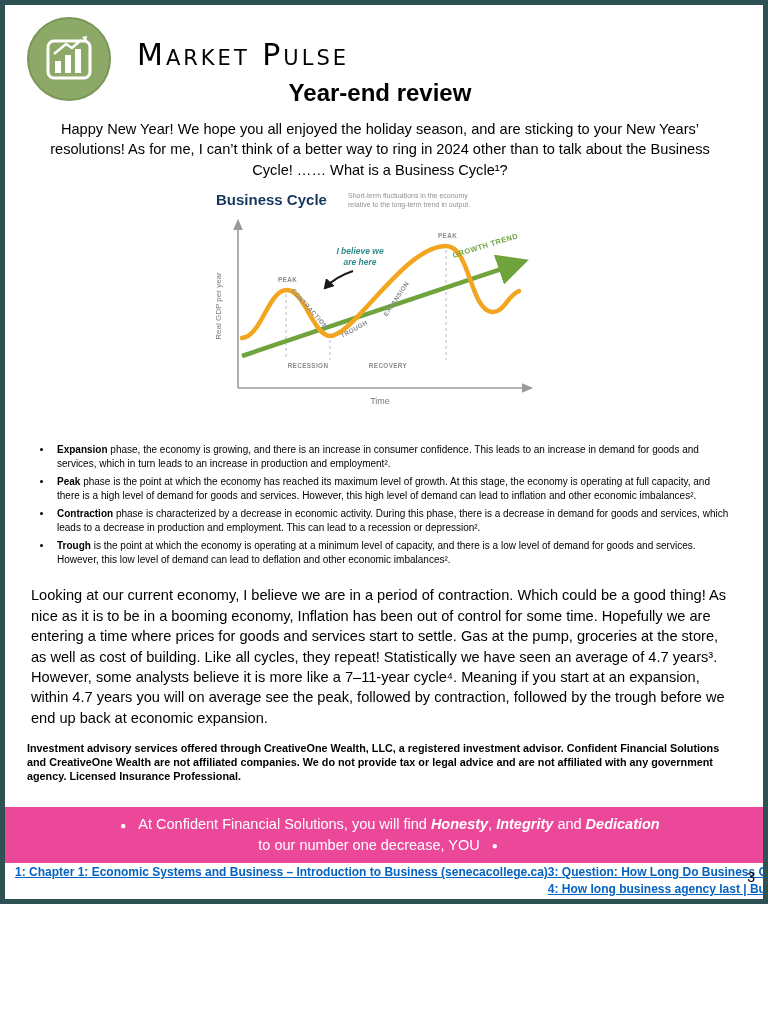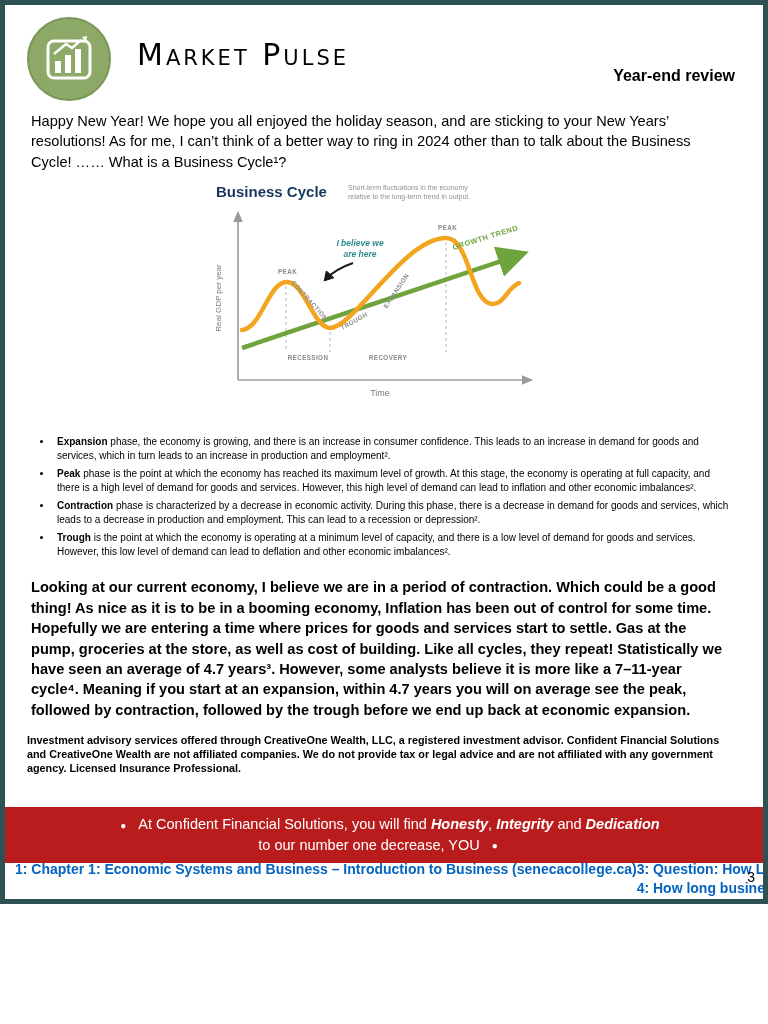--- a/index.html
+++ b/index.html
@@ -17,71 +17,71 @@
 
   
   .header { position:relative; height:90px; }
   .logo { position:absolute; left:0; top:0; }
   .brand {
     position:absolute; left:112px; top:22px;
     font-size:30px; letter-spacing:3px; font-weight:500;
     font-variant:small-caps; font-family:"DejaVu Sans", sans-serif;
   }
   .page-title {
-    position:absolute; left:0; right:0; top:52px;
-    text-align:right; font-size:16px; font-weight:bold;
+    position:absolute; left:0; right:0; top:64px;
+    text-align:center; font-size:24px; font-weight:bold;
   }
 
   .para { font-size:14.6px; line-height:1.4; margin:4px 6px 0 6px; }
-  .intro { margin-top:6px; }
+  .intro { margin-top:14px;text-align:center; }
 
   
   figure.chart { width:345px; margin:8px auto 0 auto; }
   .c-title  { font-size:15px; font-weight:bold; fill:#16365c; }
   .c-sub    { font-size:7px; fill:#909090; }
   .c-axis   { font-size:8px; fill:#7a7a7a; }
   .c-time   { font-size:9px; fill:#7a7a7a; }
   .c-lab    { font-size:6.3px; font-weight:bold; fill:#8a8a8a; letter-spacing:.4px; }
   .c-region { font-size:6.3px; font-weight:bold; fill:#8a8a8a; letter-spacing:.4px; }
   .c-trend  { font-size:7.5px; font-weight:bold; fill:#6FA43C; letter-spacing:.5px; }
   .c-annot  { font-size:8.5px; font-weight:bold; font-style:italic; fill:#2E8C8A; }
   .dash { stroke:#b8b8b8; stroke-width:1; stroke-dasharray:3 3; fill:none; }
 
   .overview { margin-top:12px; }
 
   ul.phases { margin:13px 6px 0 28px; }
   ul.phases li { font-size:10px; line-height:1.4; margin-bottom:4px; padding-left:4px; }
   ul.phases li strong { font-weight:bold; }
 
-  .closing { margin-top:18px;font-weight:bold; }
+  .closing { margin-top:18px; }
 
   .disclaimer {
     margin:13px 6px 0 2px; font-size:10.8px; font-weight:bold; line-height:1.3;
   }
 
   
   .banner {
     position:absolute; left:0; right:0; bottom:36px;
-    background:#b91c1c; color:#fff; text-align:center;
+    background:#ec4899; color:#fff; text-align:center;
     padding:7px 0 8px 0; font-size:14.5px; line-height:1.4;
   }
   .banner .b-italic { font-style:italic; font-weight:bold; }
   .banner .b-underline { }
   .banner .dot { font-size:10px; vertical-align:middle; padding:0 12px; }
 
   
   .links {
     position:absolute; left:10px; right:40px; bottom:3px;
     display:flex; justify-content:space-between;
   }
   .links-col { display:flex; flex-direction:column; gap:3px; }
   .links-col.right { width:40%; }
   .link {
-    font-size:14px; font-weight:bold; color:#0563c1;
-    cursor:pointer; white-space:nowrap;
+    font-size:12px; font-weight:bold; color:#0563c1;
+    text-decoration:underline; cursor:pointer; white-space:nowrap;
   }
   .page-num { position:absolute; right:8px; bottom:14px; font-size:14px; }
 </style>
 </head>
 <body>
 
 <div class="page">
   <div class="content">
 
     <div class="header">

